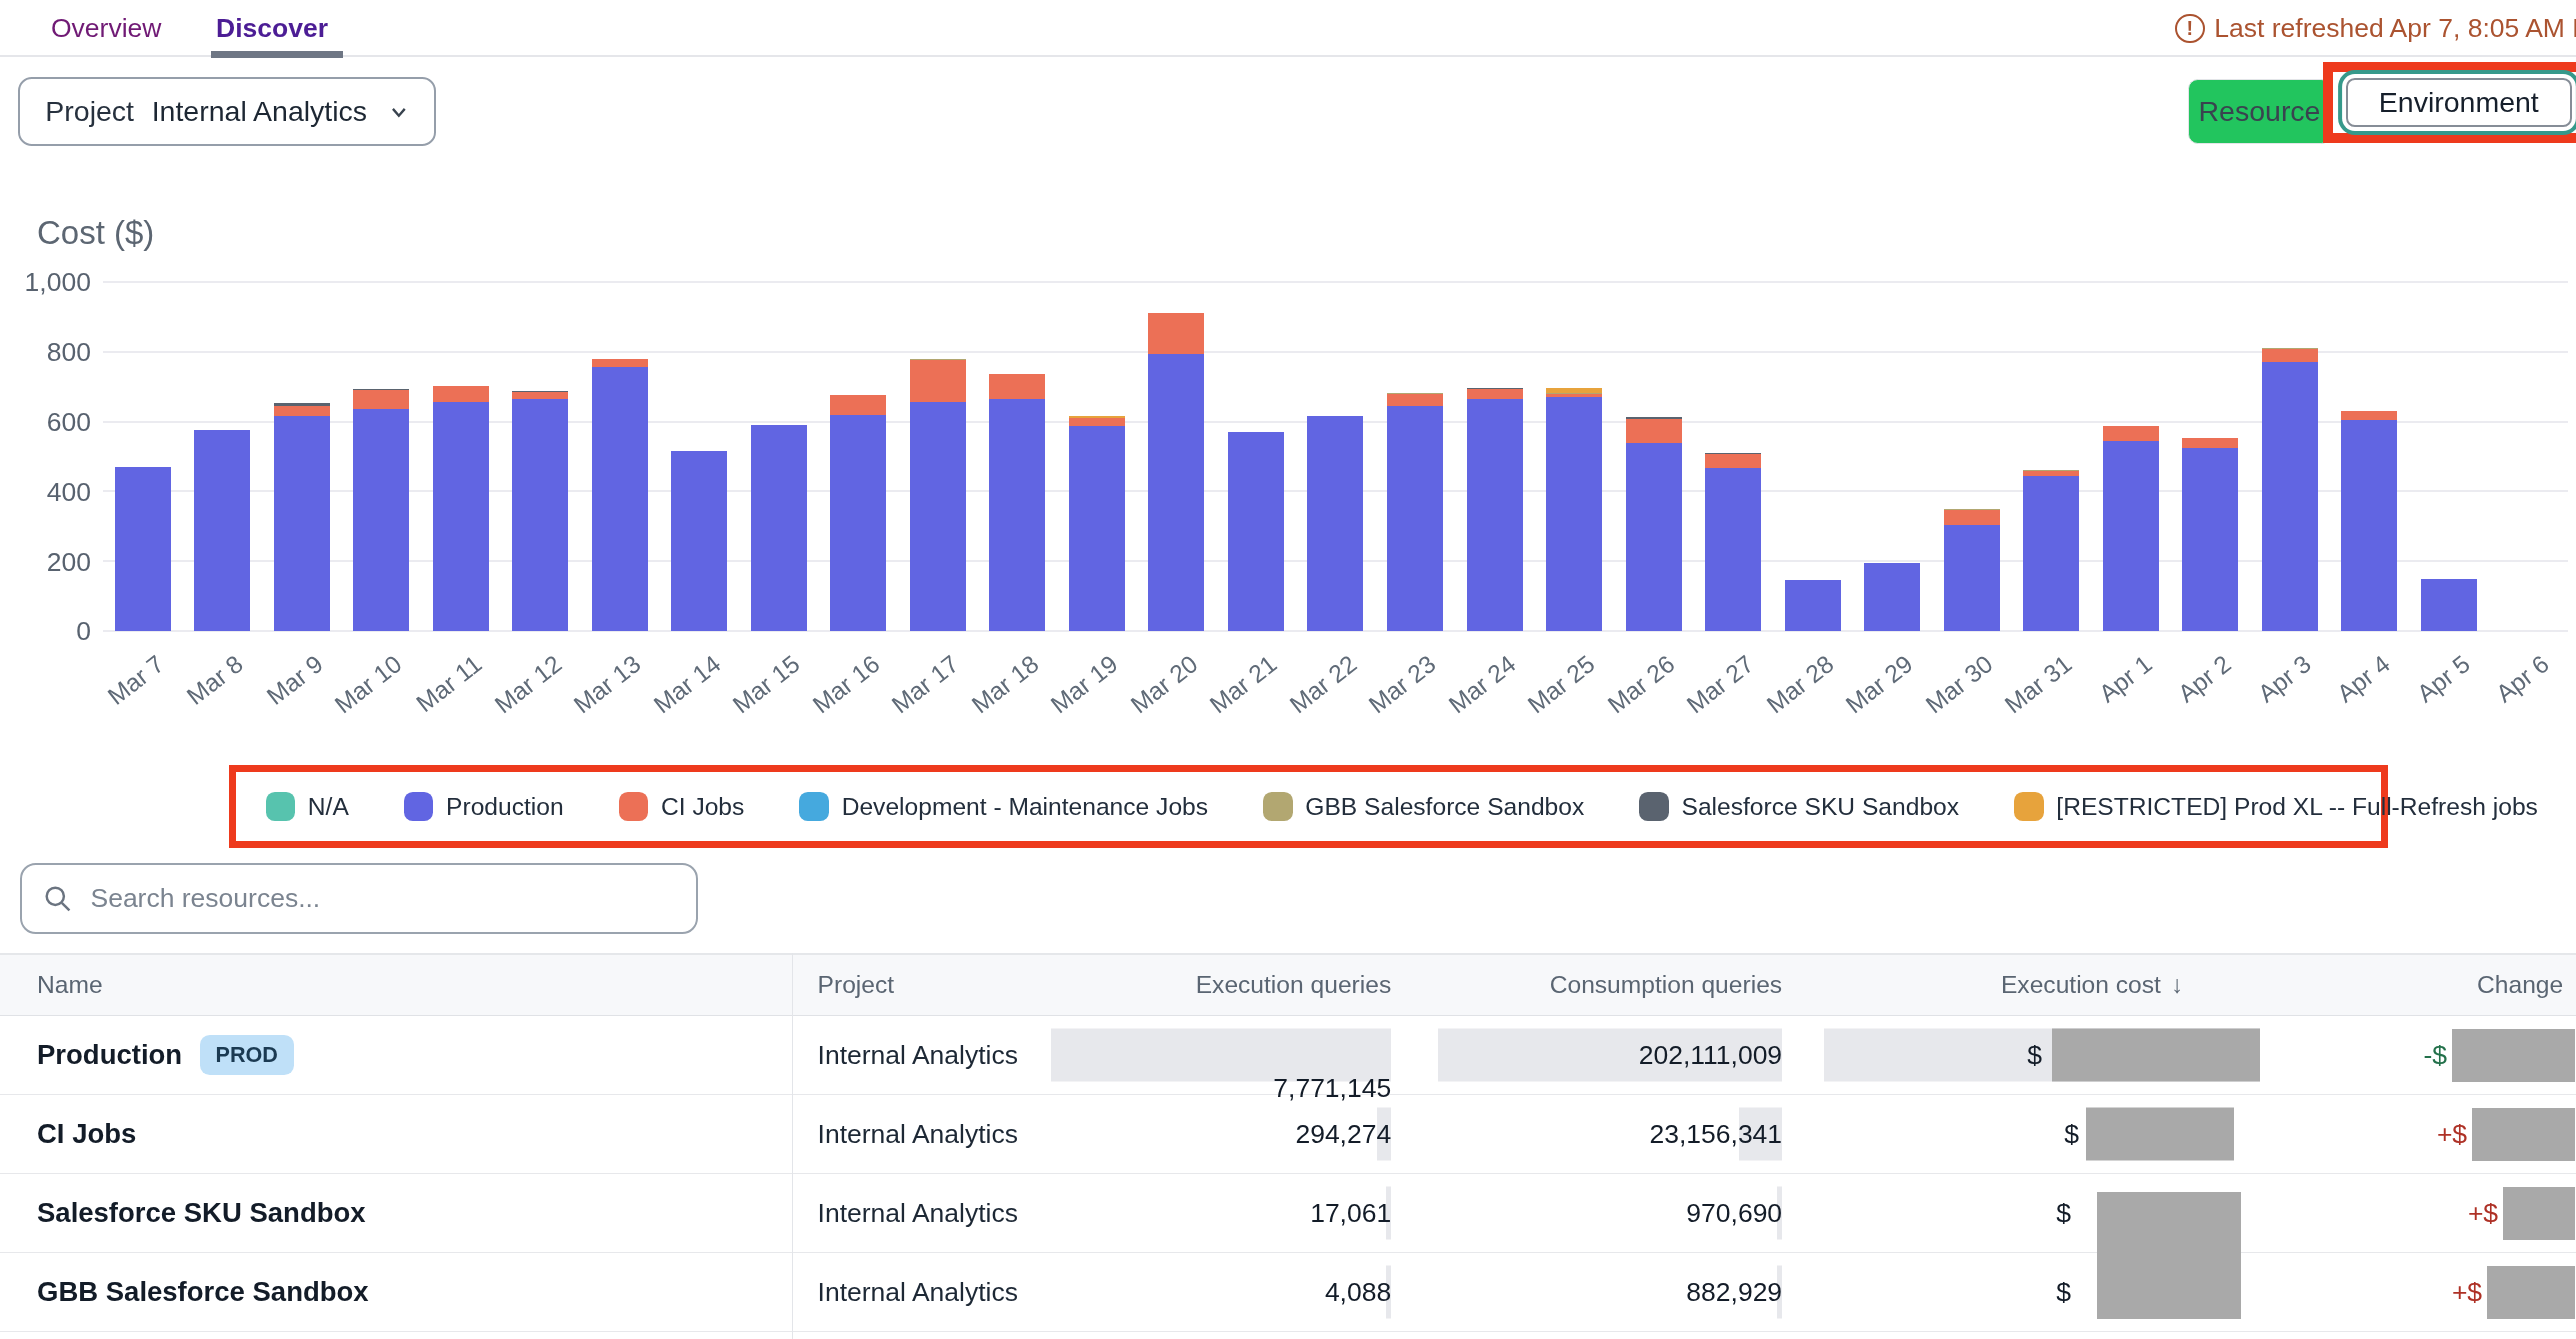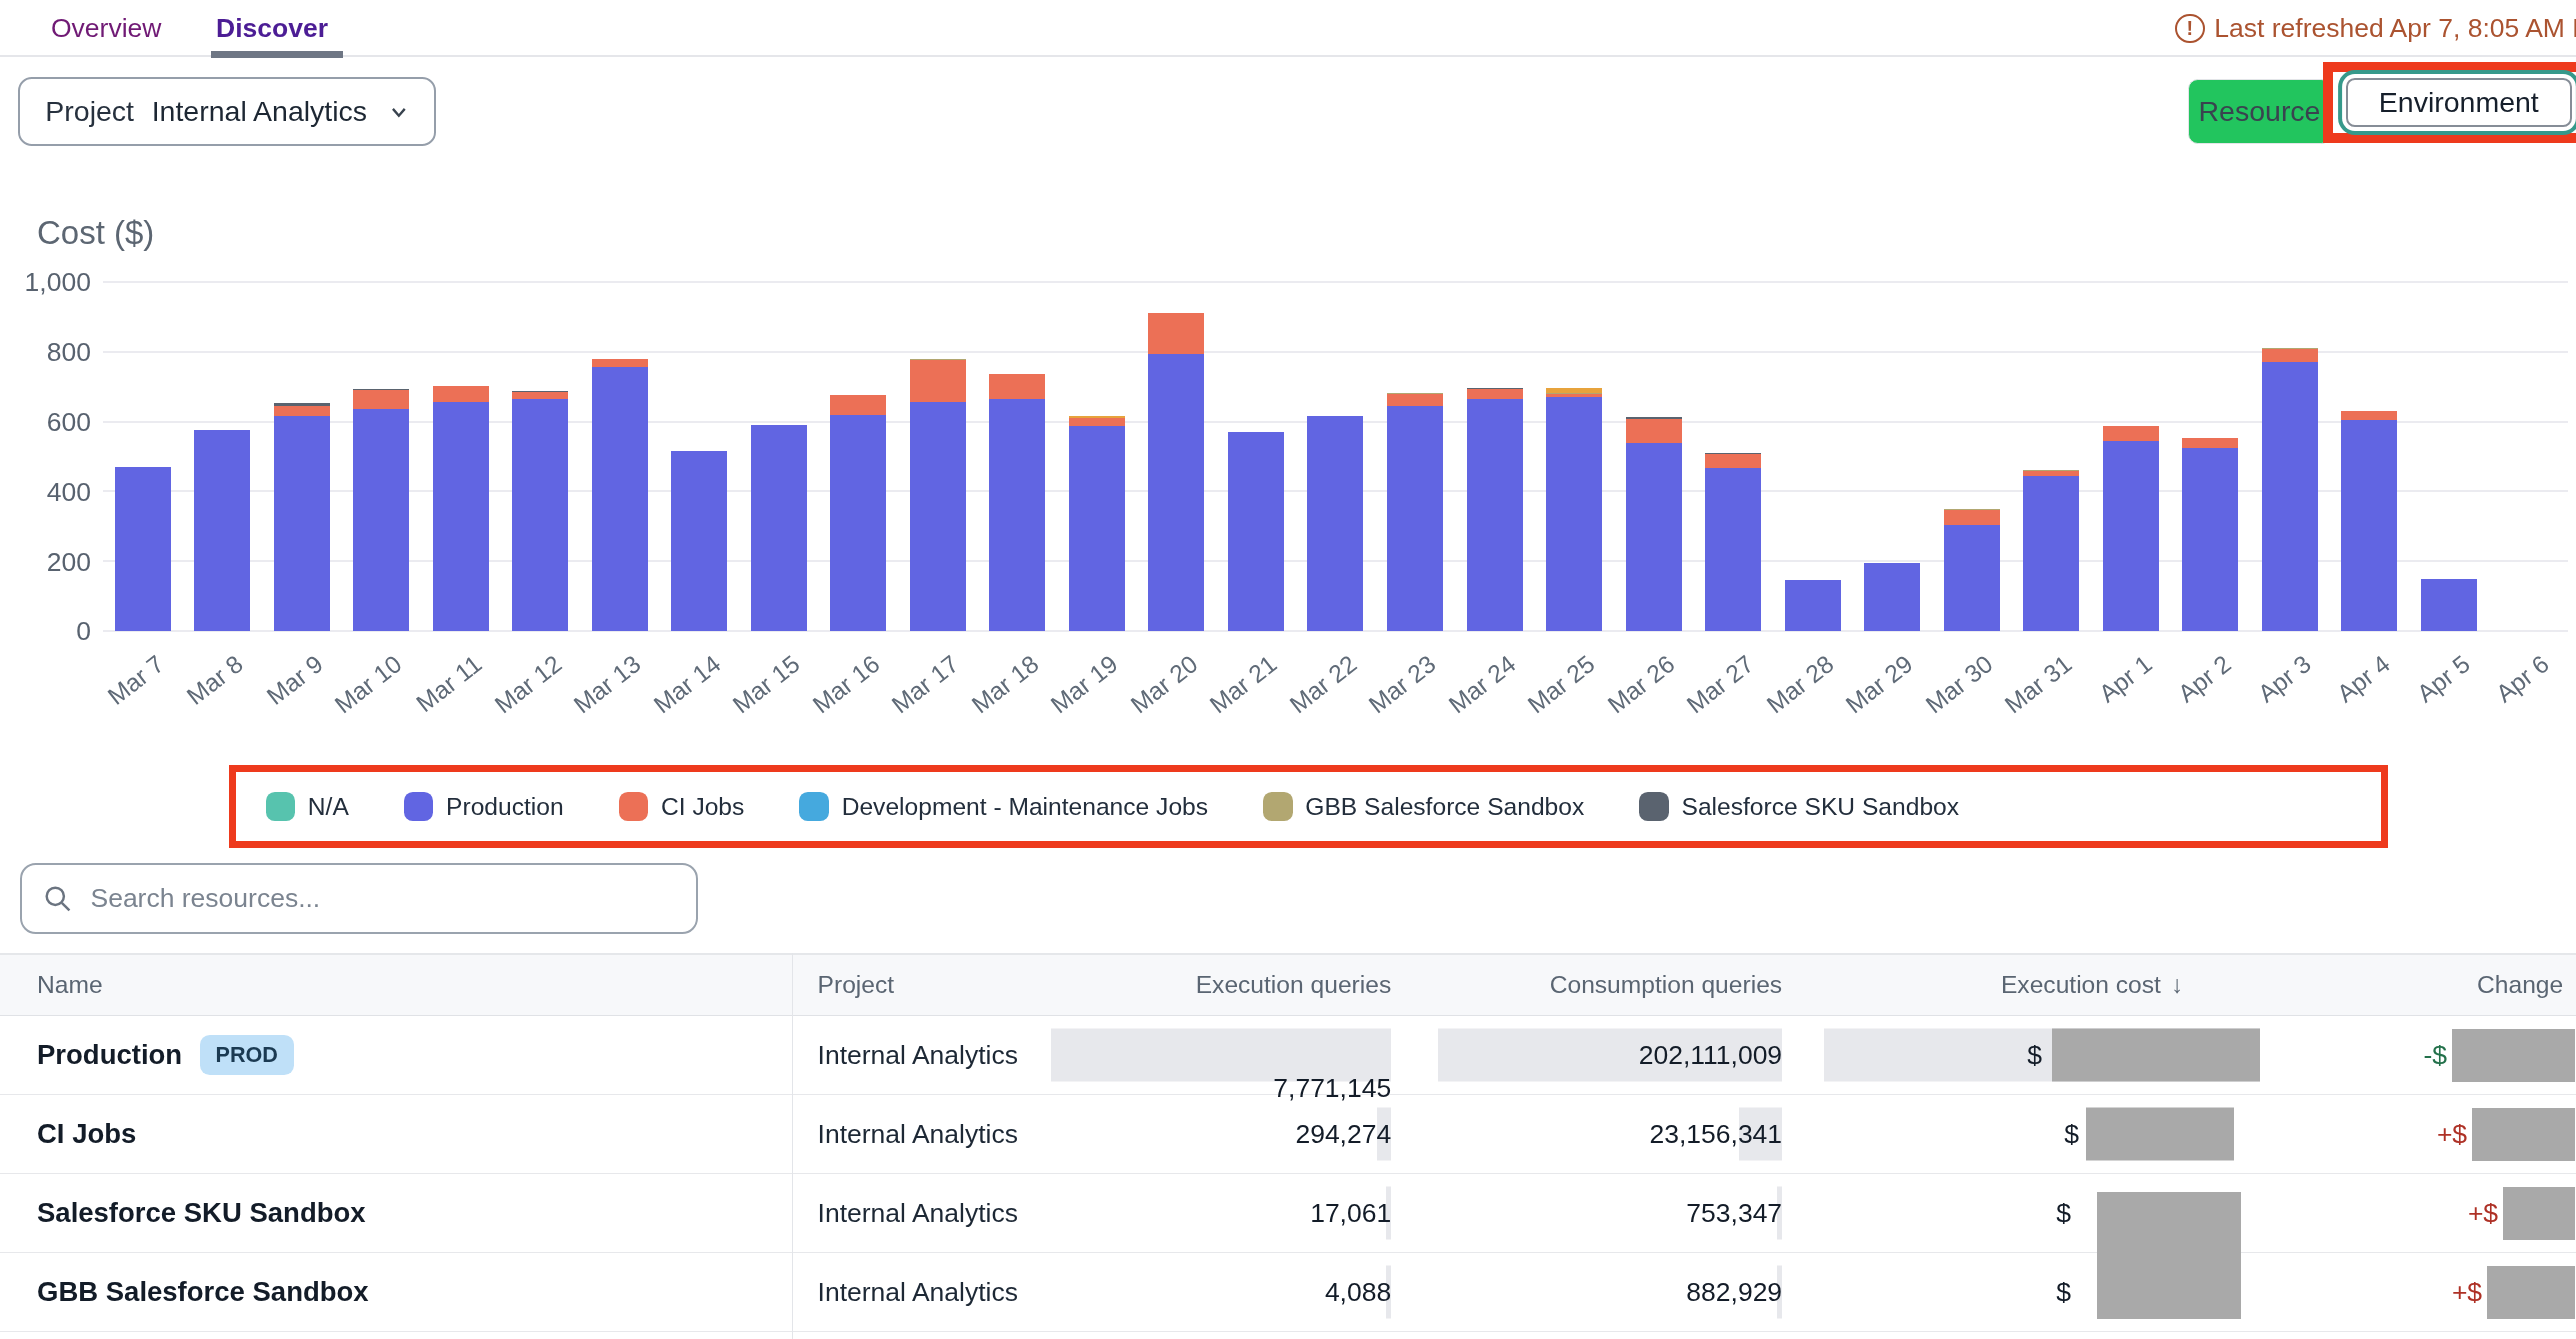--- a/index.html
+++ b/index.html
@@ -417,20 +417,24 @@
         <span>Development - Maintenance Jobs</span>
       </div>
       <div class="litem">
         <span class="swatch" style="background: rgb(178, 167, 113);"></span>
         <span>GBB Salesforce Sandbox</span>
       </div>
       <div class="litem">
         <span class="swatch" style="background: rgb(90, 99, 111);"></span>
         <span>Salesforce SKU Sandbox</span>
       </div>
+      <div class="litem">
+        <span class="swatch" style="background: rgb(231, 163, 60);"></span>
+        <span>[RESTRICTED] Prod XL -- Full-Refresh jobs</span>
+      </div>
     </div>
 
   <div class="search-box">
     <svg width="29.5" height="29.5" viewBox="0 0 24 24">
       <circle cx="10" cy="10" r="7" fill="none" stroke="#6b7480" stroke-width="2"></circle>
       <line x1="15.3" y1="15.3" x2="21.5" y2="21.5" stroke="#6b7480" stroke-width="2"></line>
     </svg>
     <input type="text" placeholder="Search resources..." style="">
   </div>
 
@@ -494,21 +498,21 @@
           <div class="td name-cell">
             <span>Salesforce SKU Sandbox</span>
           </div>
           <div class="td proj-cell">Internal Analytics</div>
           <div class="td">
             <div class="vbar" style="right: 13.8px; width: 4.9px;"></div>
             <span class="num" style="right: 13.8px;">17,061</span>
           </div>
           <div class="td">
             <div class="vbar" style="right: 5.9px; width: 4.9px;"></div>
-            <span class="num" style="right: 5.9px;">753,347</span>
+            <span class="num" style="right: 5.9px;">970,690</span>
           </div>
           <div class="td">
             <span class="num" style="right: 189px;">$</span>
           </div>
           <div class="td change-cell">
             <span class="sign pos">+$</span>
             <div class="blk" style="width: 72px;"></div>
           </div>
         </div>
         <div class="trow">

